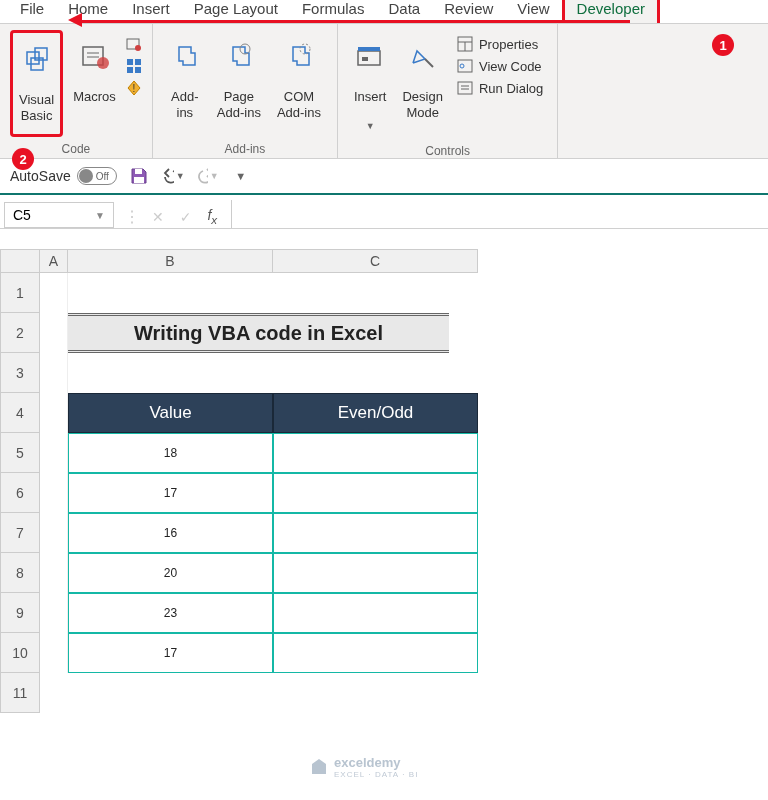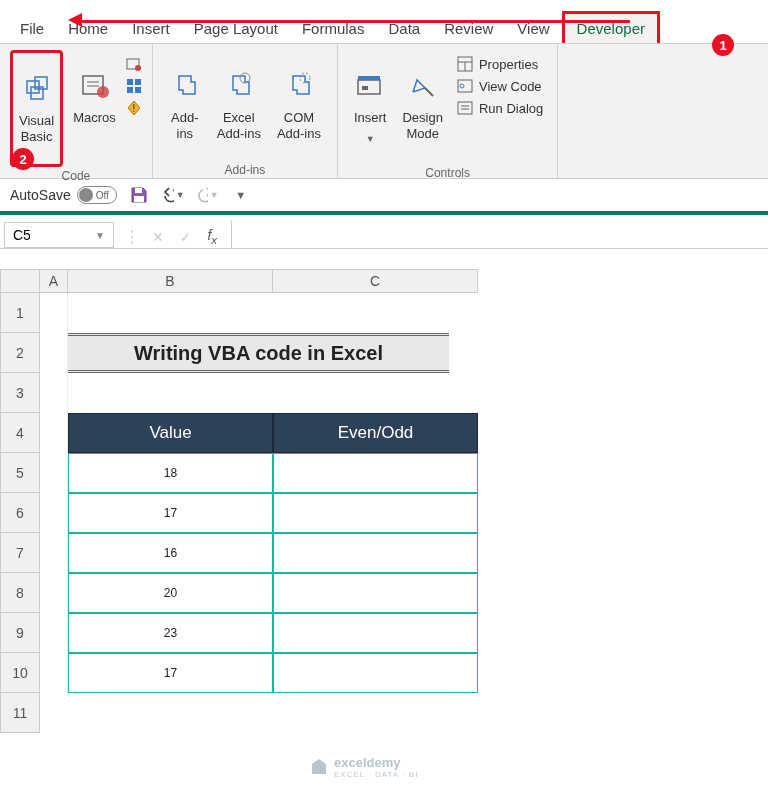--- a/index.html
+++ b/index.html
@@ -1,34 +1,34 @@
 <!DOCTYPE html>
 <html><head>
 <meta charset="utf-8">
 <style>
 *{box-sizing:border-box;margin:0;padding:0;font-family:"Segoe UI",Arial,sans-serif}
 body{background:#fff;width:768px;height:800px;overflow:hidden;position:relative}
-.tabs{display:flex;background:#fff;border-bottom:1px solid #d0d0d0;padding:2px 8px 0;height:44px;align-items:flex-end}
+.tabs{display:flex;background:#fff;border-bottom:1px solid #d0d0d0;padding:2px 8px 0;height:24px;align-items:flex-end}
 .tab{padding:6px 12px 6px;font-size:15px;color:#444;cursor:pointer;position:relative}
 .tab.active{background:#f3f2f1;border:3px solid #e81123;border-bottom:none;color:#0f6e3e;font-weight:500}
 .ribbon{display:flex;background:#f3f2f1;height:135px;border-bottom:1px solid #d0d0d0}
 .group{display:flex;flex-direction:column;padding:6px 10px 2px;border-right:1px solid #d0d0d0;align-items:center;justify-content:space-between}
 .group-items{display:flex;gap:4px;flex:1;align-items:flex-start}
-.big-btn{display:flex;flex-direction:column;align-items:center;padding:20px 6px;cursor:pointer;font-size:13px;color:#333;text-align:center;line-height:1.2;gap:8px}
+.big-btn{display:flex;flex-direction:column;align-items:center;padding:11px 6px;cursor:pointer;font-size:13px;color:#333;text-align:center;line-height:1.2;gap:16px}
 .big-btn .ico{width:32px;height:32px;display:flex;align-items:center;justify-content:center}
 .group-label{font-size:12px;color:#666;padding-top:2px}
 .small-stack{display:flex;flex-direction:column;gap:2px;font-size:13px;color:#333;padding-top:4px}
 .small-btn{display:flex;align-items:center;gap:6px;padding:2px 4px;cursor:pointer}
 .small-ico{width:16px;height:16px;display:inline-flex;align-items:center;justify-content:center}
 .macros-extras{display:flex;flex-direction:column;gap:6px;padding-top:6px;align-items:center}
 .vb-highlight{border:3px solid #e81123;border-radius:4px}
 .callout{position:absolute;width:22px;height:22px;border-radius:50%;background:#e81123;color:#fff;font-weight:700;font-size:13px;display:flex;align-items:center;justify-content:center;z-index:10}
 .arrow-line{position:absolute;height:3px;background:#e81123;z-index:5}
 .arrow-head{position:absolute;width:0;height:0;border-top:7px solid transparent;border-bottom:7px solid transparent;border-right:14px solid #e81123;z-index:5}
-.qat{display:flex;align-items:center;gap:10px;padding:14px 10px;background:#fff;height:36px;border-bottom:4px solid #0f766e}
+.qat{display:flex;align-items:center;gap:10px;padding:14px 10px;background:#fff;height:36px;border-bottom:2px solid #0f766e}
 .autosave{display:flex;align-items:center;gap:6px;font-size:14px;color:#333}
 .toggle{width:40px;height:18px;border:1px solid #888;border-radius:10px;display:flex;align-items:center;padding:1px;background:#fff}
 .toggle-knob{width:14px;height:14px;border-radius:50%;background:#888}
 .toggle-label{font-size:10px;color:#666;margin-left:3px}
 .qat-btn{width:24px;height:24px;display:flex;align-items:center;justify-content:center;cursor:pointer}
 .namebox-row{display:flex;align-items:flex-end;height:34px;border-bottom:1px solid #d0d0d0;background:#fff}
 .namebox{width:110px;border:1px solid #ccc;padding:4px 8px;font-size:14px;display:flex;justify-content:space-between;align-items:center;margin-left:4px}
 .fx-area{display:flex;align-items:center;gap:8px;padding:0 10px;color:#888}
 .fx-btn{font-size:14px;padding:2px 4px;cursor:pointer}
 .formula-bar{flex:1;border-left:1px solid #ccc;height:28px;padding:4px 8px}
@@ -130,21 +130,21 @@
         <span style="white-space:pre-line">Add-
 ins</span>
       </div>
       <div class="big-btn">
         <span class="ico">
             <svg width="32" height="32">
               <path d="M10 6 h12 v6 h4 v12 h-12 v-4 h-4 z" fill="none" stroke="#3a7bc8" stroke-width="1.5"></path>
               <circle cx="22" cy="8" r="5" fill="none" stroke="#888"></circle>
             </svg>
           </span>
-        <span style="white-space:pre-line">Excel
+        <span style="white-space:pre-line">Page
 Add-ins</span>
       </div>
       <div class="big-btn">
         <span class="ico">
             <svg width="32" height="32">
               <path d="M10 6 h12 v6 h4 v12 h-12 v-4 h-4 z" fill="none" stroke="#3a7bc8" stroke-width="1.5"></path>
               <circle cx="22" cy="8" r="5" fill="none" stroke="#888" stroke-dasharray="2"></circle>
             </svg>
           </span>
         <span style="white-space:pre-line">COM

